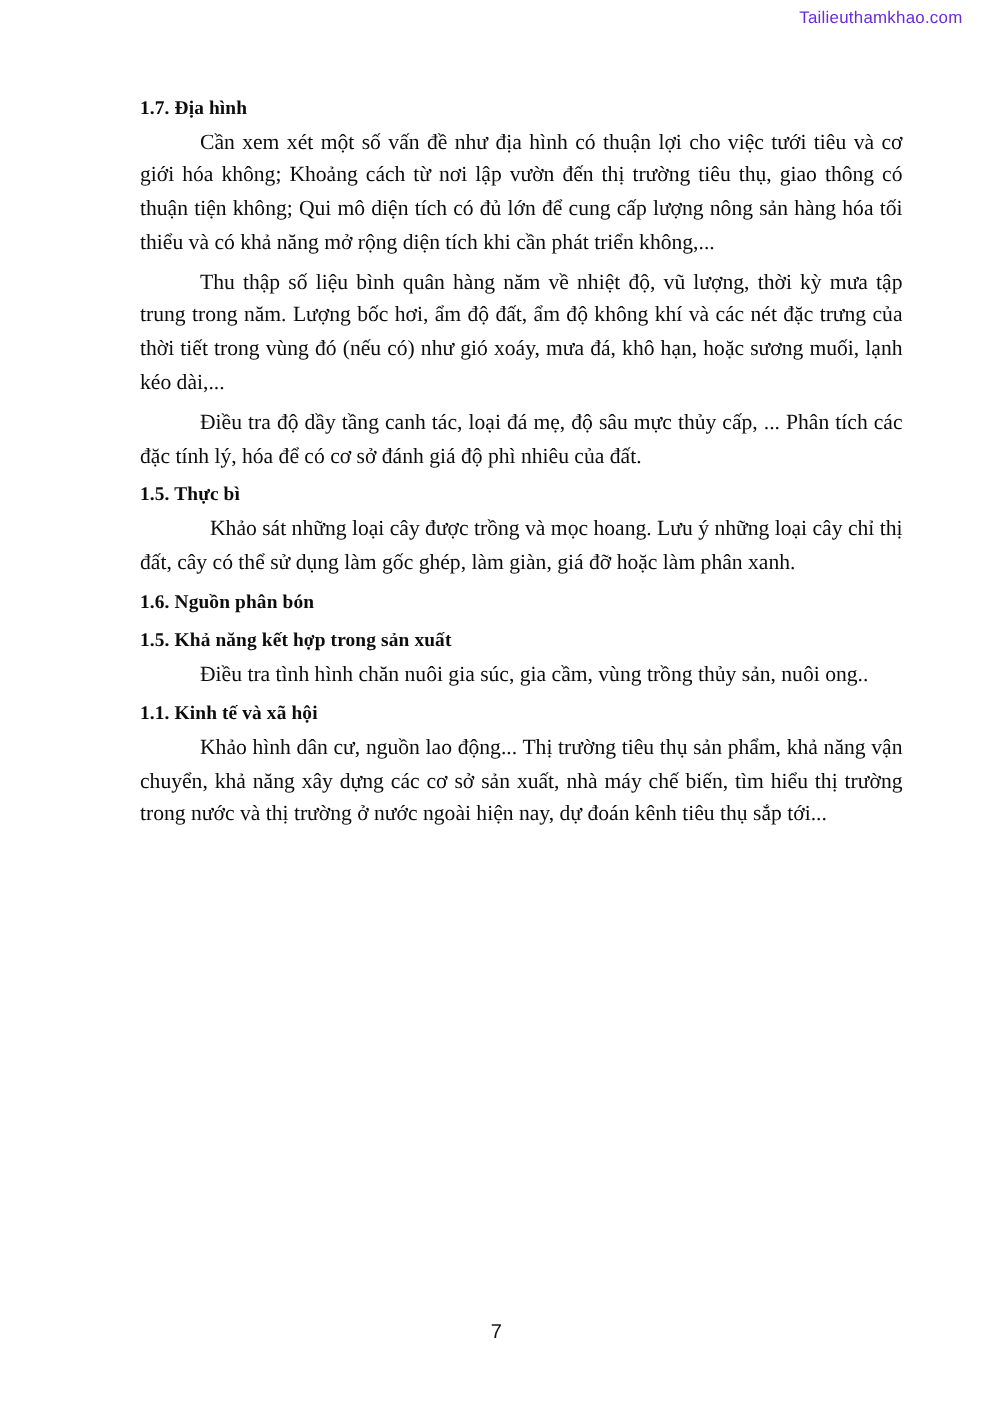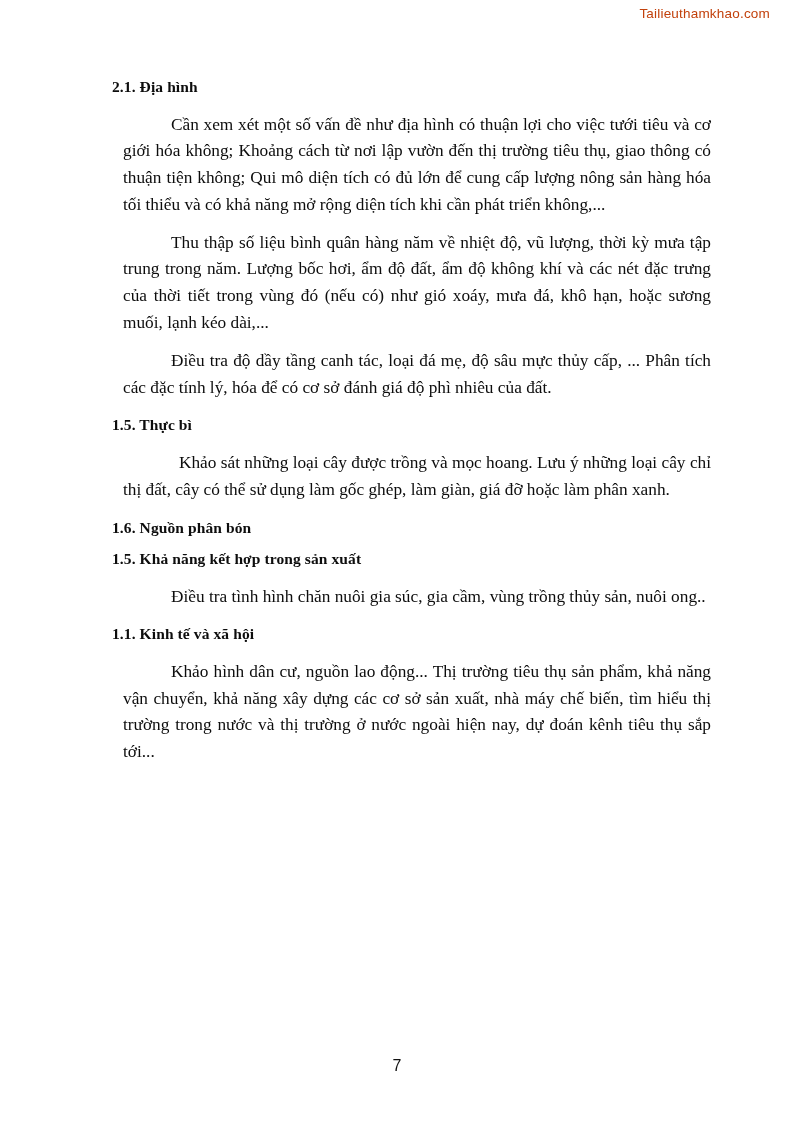--- a/index.html
+++ b/index.html
@@ -19,21 +19,21 @@
     overflow: hidden;
     box-sizing: border-box;
   }
   .watermark {
     position: absolute;
     top: 6px;
     right: 24px;
     font-family: "Liberation Sans", "DejaVu Sans", sans-serif;
     font-size: 13.5px;
     letter-spacing: 0.2px;
-    color: #c2410c;
+    color: #6d28d9;
     user-select: none;
   }
   .content {
     position: absolute;
     left: 112px;
     top: 74px;
     width: 610px;
   }
   h2.section-heading {
     font-family: "Liberation Serif", "DejaVu Serif", serif;
@@ -43,21 +43,21 @@
     margin: 0;
     padding: 0;
     letter-spacing: 0.1px;
   }
   h2.section-heading.indented {
     padding-left: 4px;
   }
   p.body-text {
     font-size: 17.3px;
     line-height: 26.8px;
-    margin: 11px;
+    margin: 0;
     padding: 0;
     text-align: justify;
     text-justify: inter-word;
     text-indent: 48px;
     hyphens: none;
   }
   p.body-text.wide-indent {
     text-indent: 56px;
   }
   .block {
@@ -77,21 +77,21 @@
 </head>
 <body>
 
 <div class="page">
 
   <div class="watermark">Tailieuthamkhao.com</div>
 
   <div class="content">
 
     <div class="block">
-      <h2 class="section-heading">2.1. Địa hình</h2>
+      <h2 class="section-heading">1.7. Địa hình</h2>
       <p class="body-text">Cần xem xét một số vấn đề như địa hình có thuận lợi cho việc tưới tiêu và cơ giới hóa không; Khoảng cách từ nơi lập vườn đến thị trường tiêu thụ, giao thông có thuận tiện không; Qui mô diện tích có đủ lớn để cung cấp lượng nông sản hàng hóa tối thiểu và có khả năng mở rộng diện tích khi cần phát triển không,...</p>
     </div>
 
     <div class="block">
       <p class="body-text">Thu thập số liệu bình quân hàng năm về nhiệt độ, vũ lượng, thời kỳ mưa tập trung trong năm. Lượng bốc hơi, ẩm độ đất, ẩm độ không khí và các nét đặc trưng của thời tiết trong vùng đó (nếu có) như gió xoáy, mưa đá, khô hạn, hoặc sương muối, lạnh kéo dài,...</p>
     </div>
 
     <div class="block">
       <p class="body-text">Điều tra độ dầy tầng canh tác, loại đá mẹ, độ sâu mực thủy cấp, ... Phân tích các đặc tính lý, hóa để có cơ sở đánh giá độ phì nhiêu của đất.</p>
     </div>

